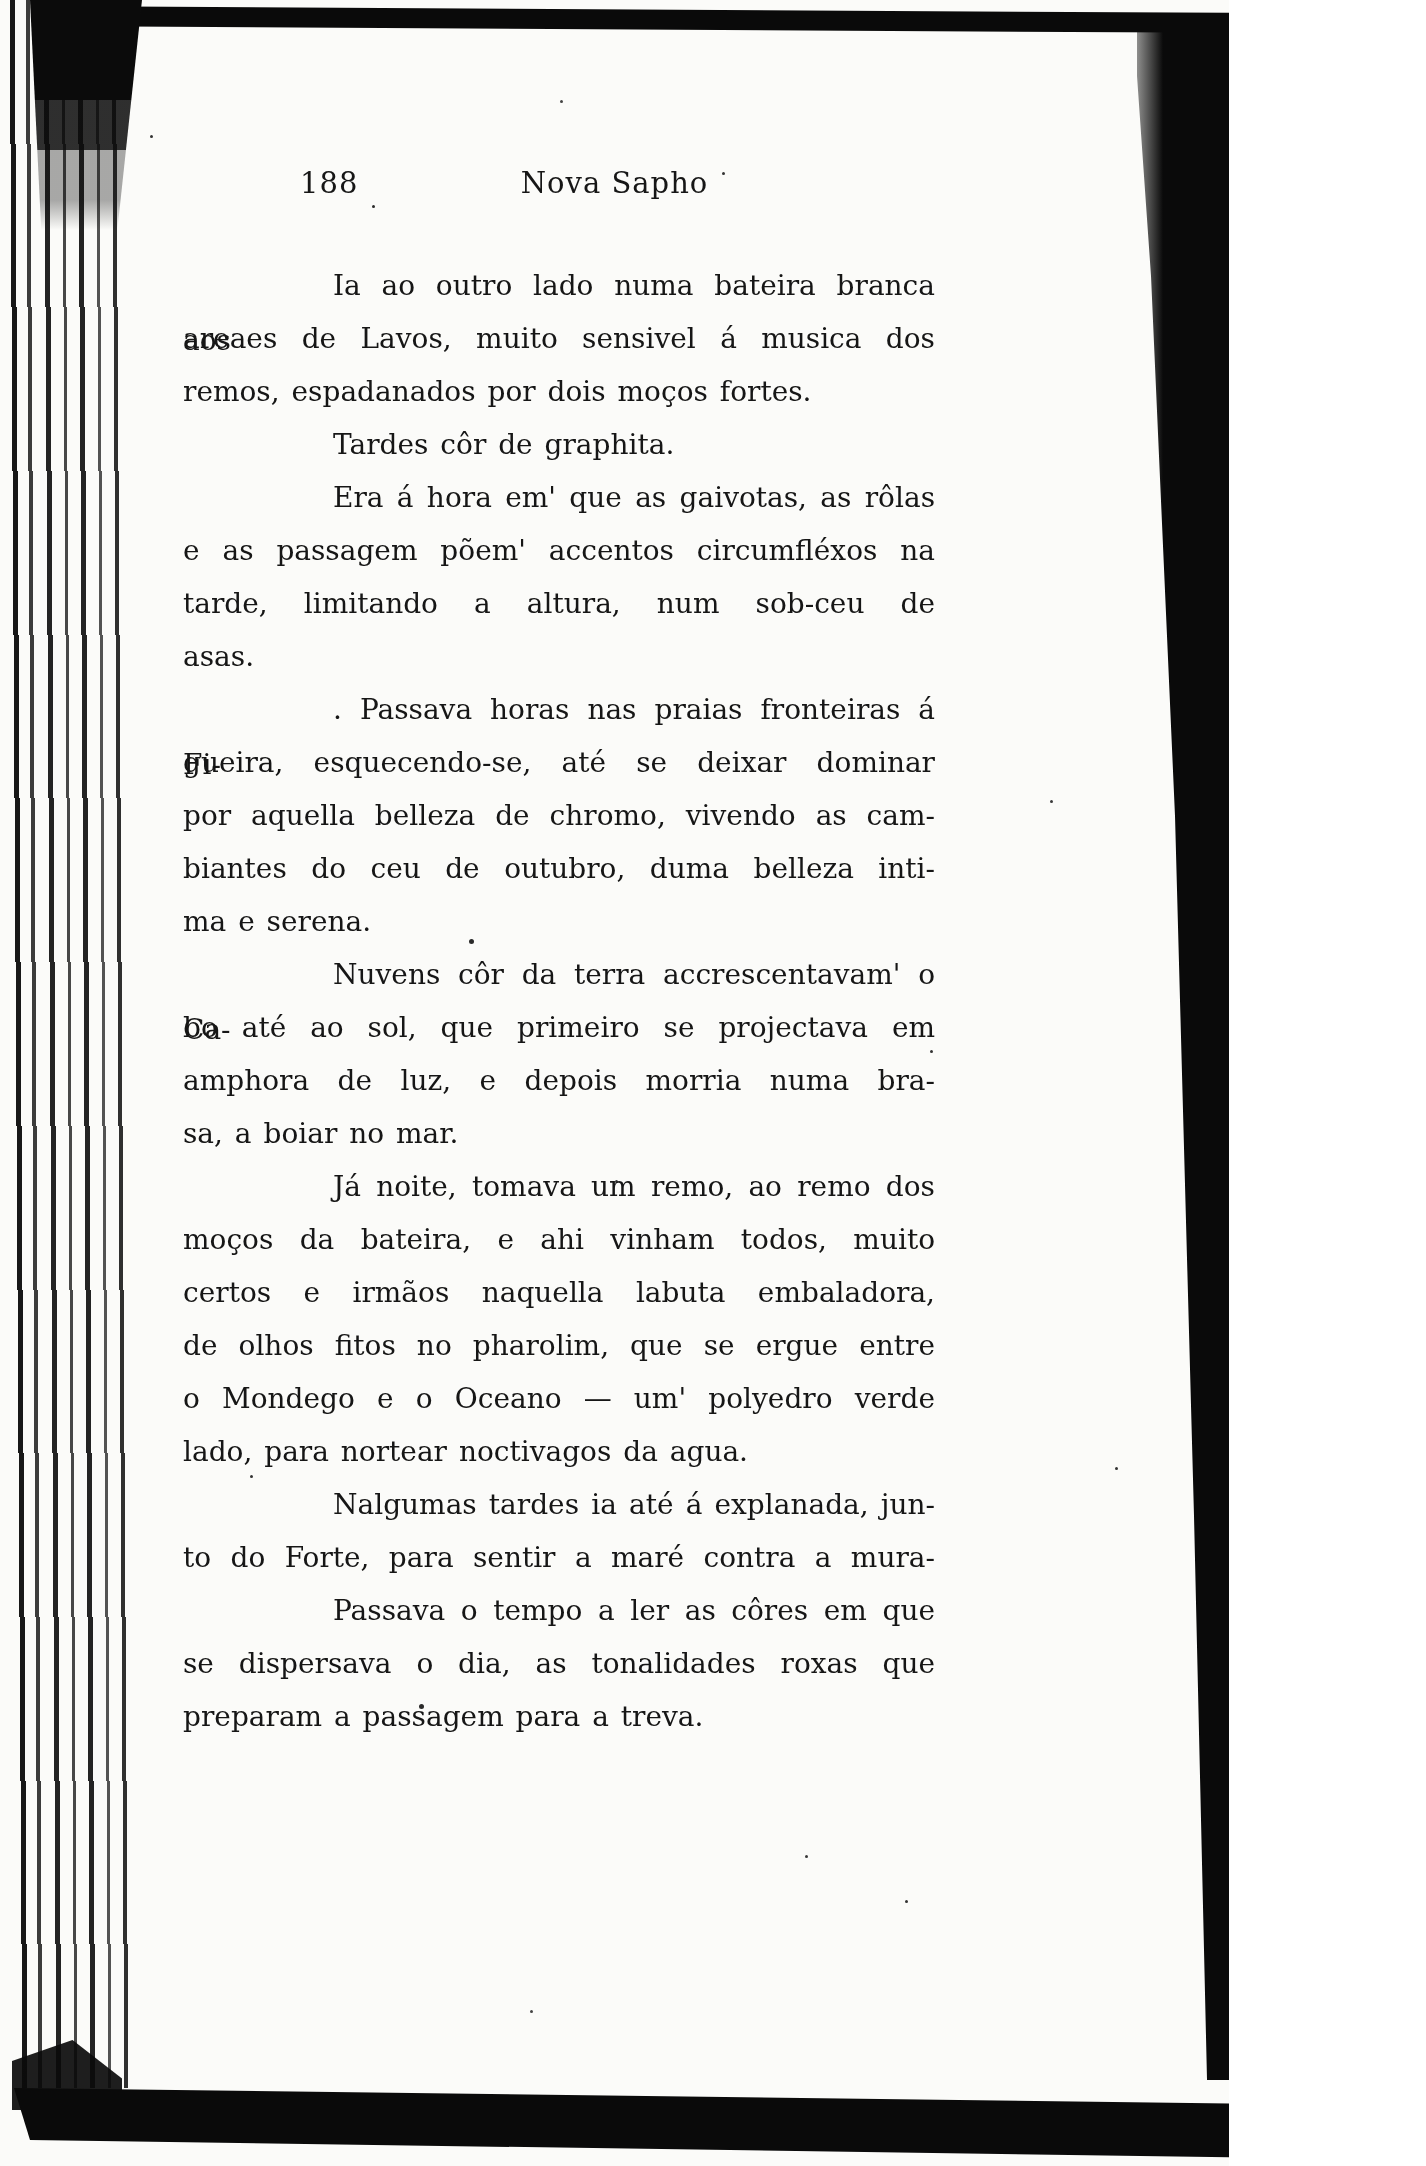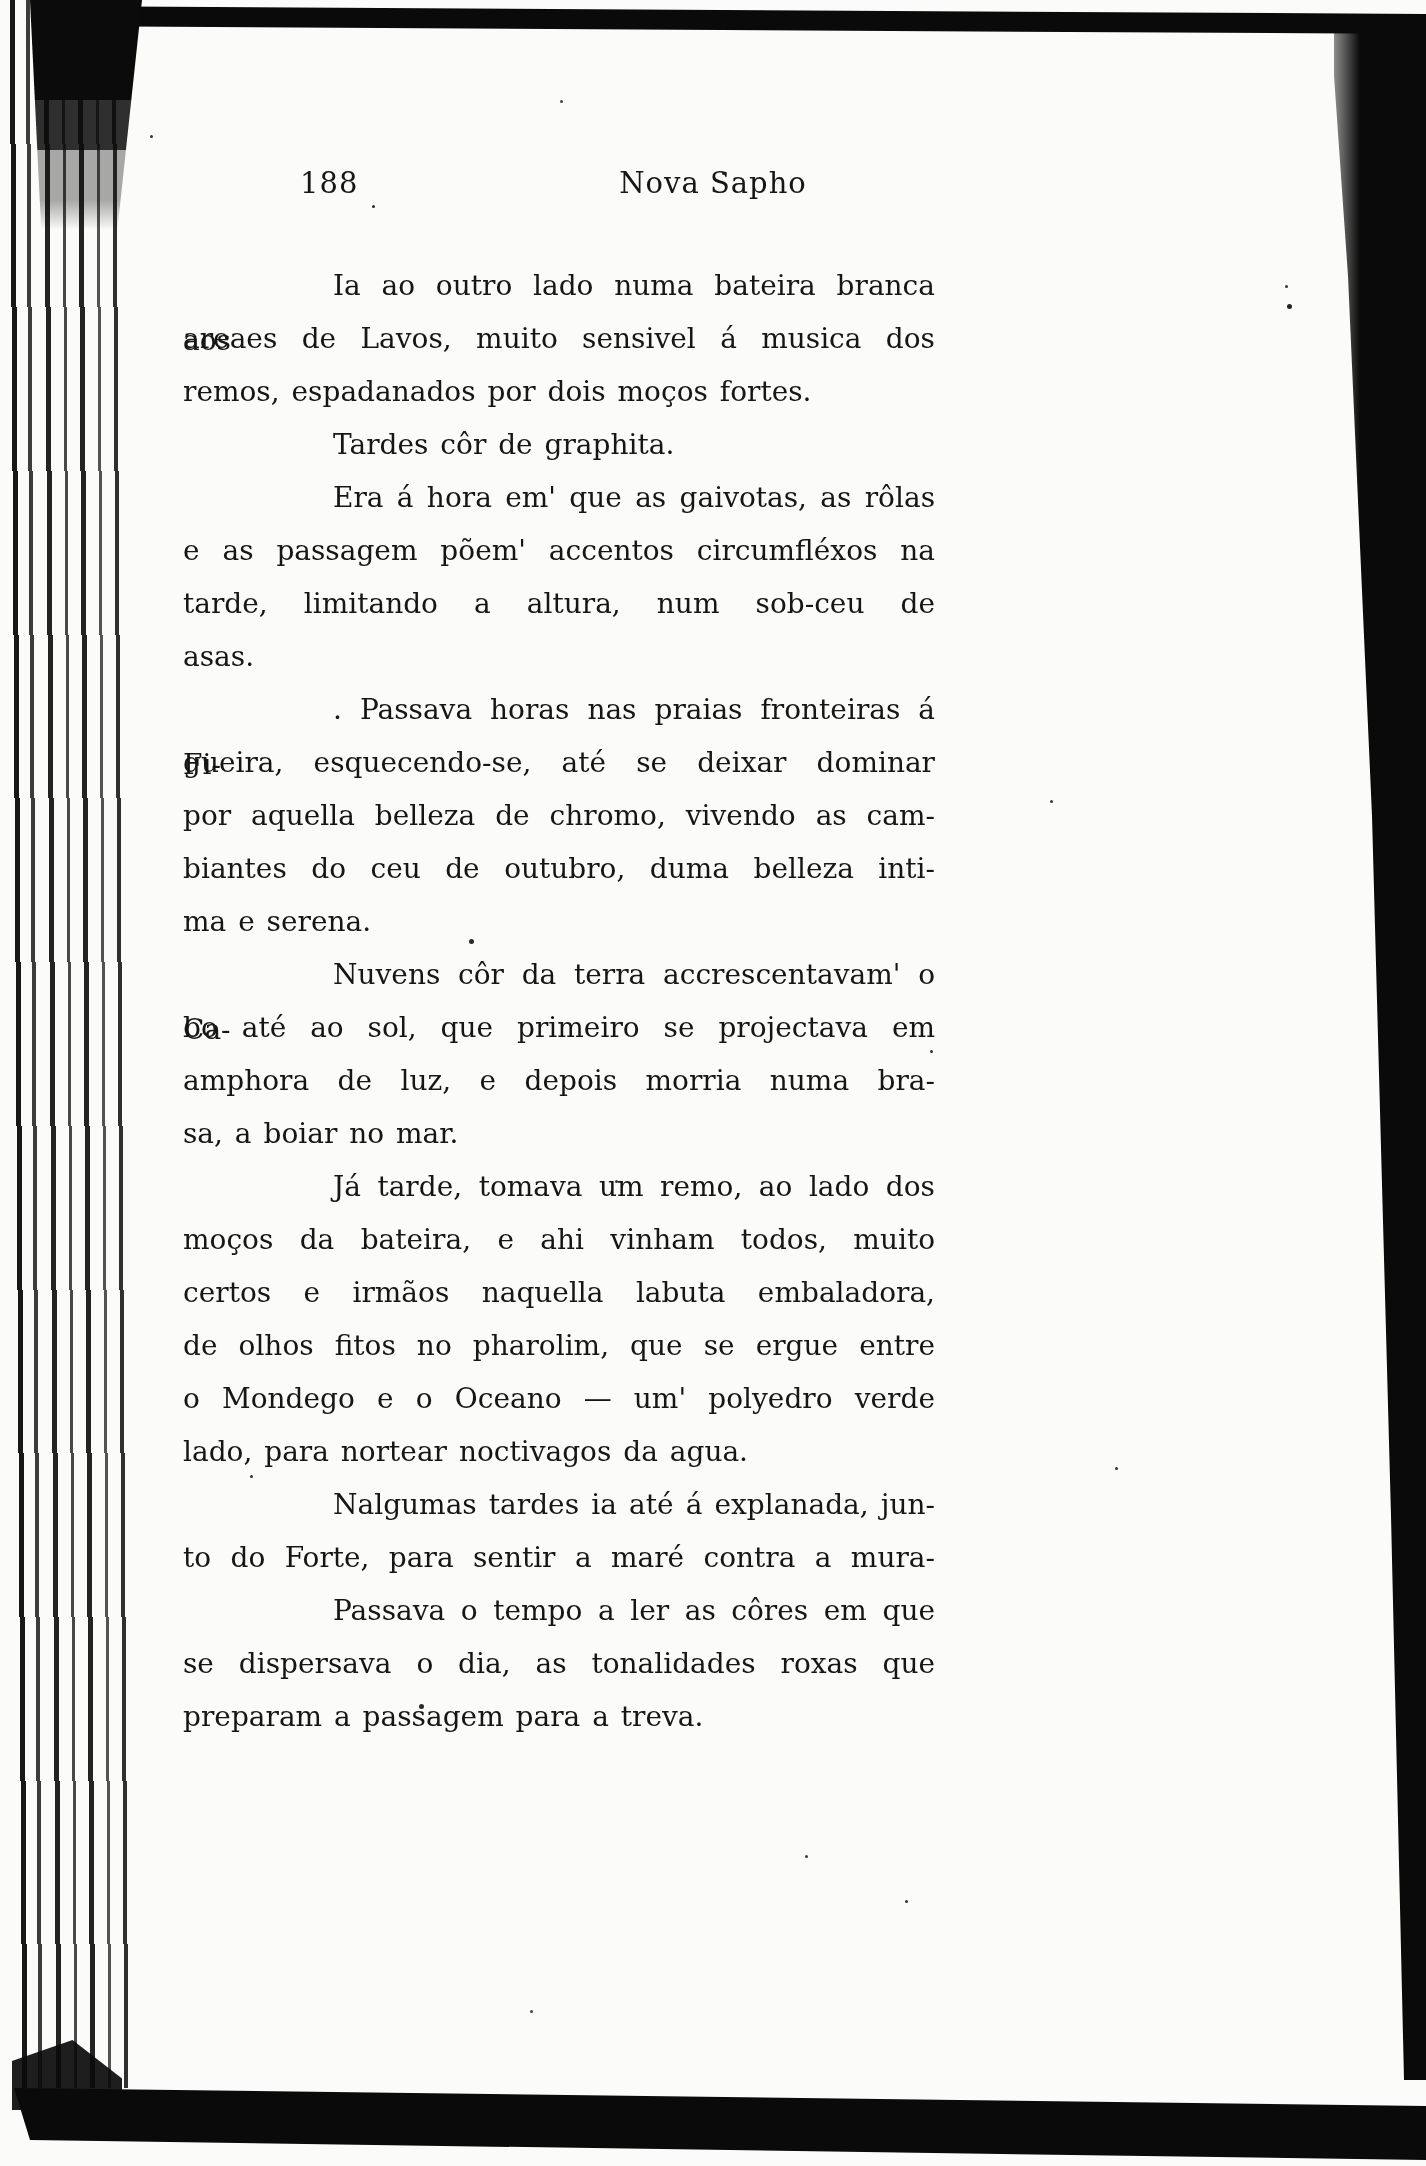--- a/index.html
+++ b/index.html
@@ -9,21 +9,21 @@
   }
   * { margin:0; padding:0; box-sizing:border-box; }
   html,body { background:#ffffff; }
   body {
     width:1426px; height:2166px;
     font-family:"DejaVu Serif","Liberation Serif",serif;
     color:var(--ink);
   }
   .scan {
     position:relative;
-    width:1426px; height:2166px;
+    width:1229px; height:2166px;
     background:var(--paper);
     overflow:hidden;
   }
 
   
   .top-bar {
     position:absolute; left:38px; top:6px; width:1388px; height:20px;
     background:var(--scan_black);
     transform:rotate(0.33deg); transform-origin:left center;
   }
@@ -121,21 +121,21 @@
       <div class="line">asas.</div>
       <div class="line indent justify">. Passava horas nas praias fronteiras á Fi-</div>
       <div class="line justify">gueira, esquecendo-se, até se deixar dominar</div>
       <div class="line justify">por aquella belleza de chromo, vivendo as cam-</div>
       <div class="line justify">biantes do ceu de outubro, duma belleza inti-</div>
       <div class="line">ma e serena.</div>
       <div class="line indent justify">Nuvens côr da terra accrescentavam' o Ca-</div>
       <div class="line justify">bo até ao sol, que primeiro se projectava em</div>
       <div class="line justify">amphora de luz, e depois morria numa bra-</div>
       <div class="line">sa, a boiar no mar.</div>
-      <div class="line indent justify">Já tarde, tomava um remo, ao lado dos</div>
+      <div class="line indent justify">Já noite, tomava um remo, ao remo dos</div>
       <div class="line justify">moços da bateira, e ahi vinham todos, muito</div>
       <div class="line justify">certos e irmãos naquella labuta embaladora,</div>
       <div class="line justify">de olhos fitos no pharolim, que se ergue entre</div>
       <div class="line justify">o Mondego e o Oceano — um' polyedro verde</div>
       <div class="line">lado, para nortear noctivagos da agua.</div>
       <div class="line indent justify">Nalgumas tardes ia até á explanada, jun-</div>
       <div class="line justify">to do Forte, para sentir a maré contra a mura-</div>
       <div class="line indent justify">Passava o tempo a ler as côres em que</div>
       <div class="line justify">se dispersava o dia, as tonalidades roxas que</div>
       <div class="line">preparam a passagem para a treva.</div>

